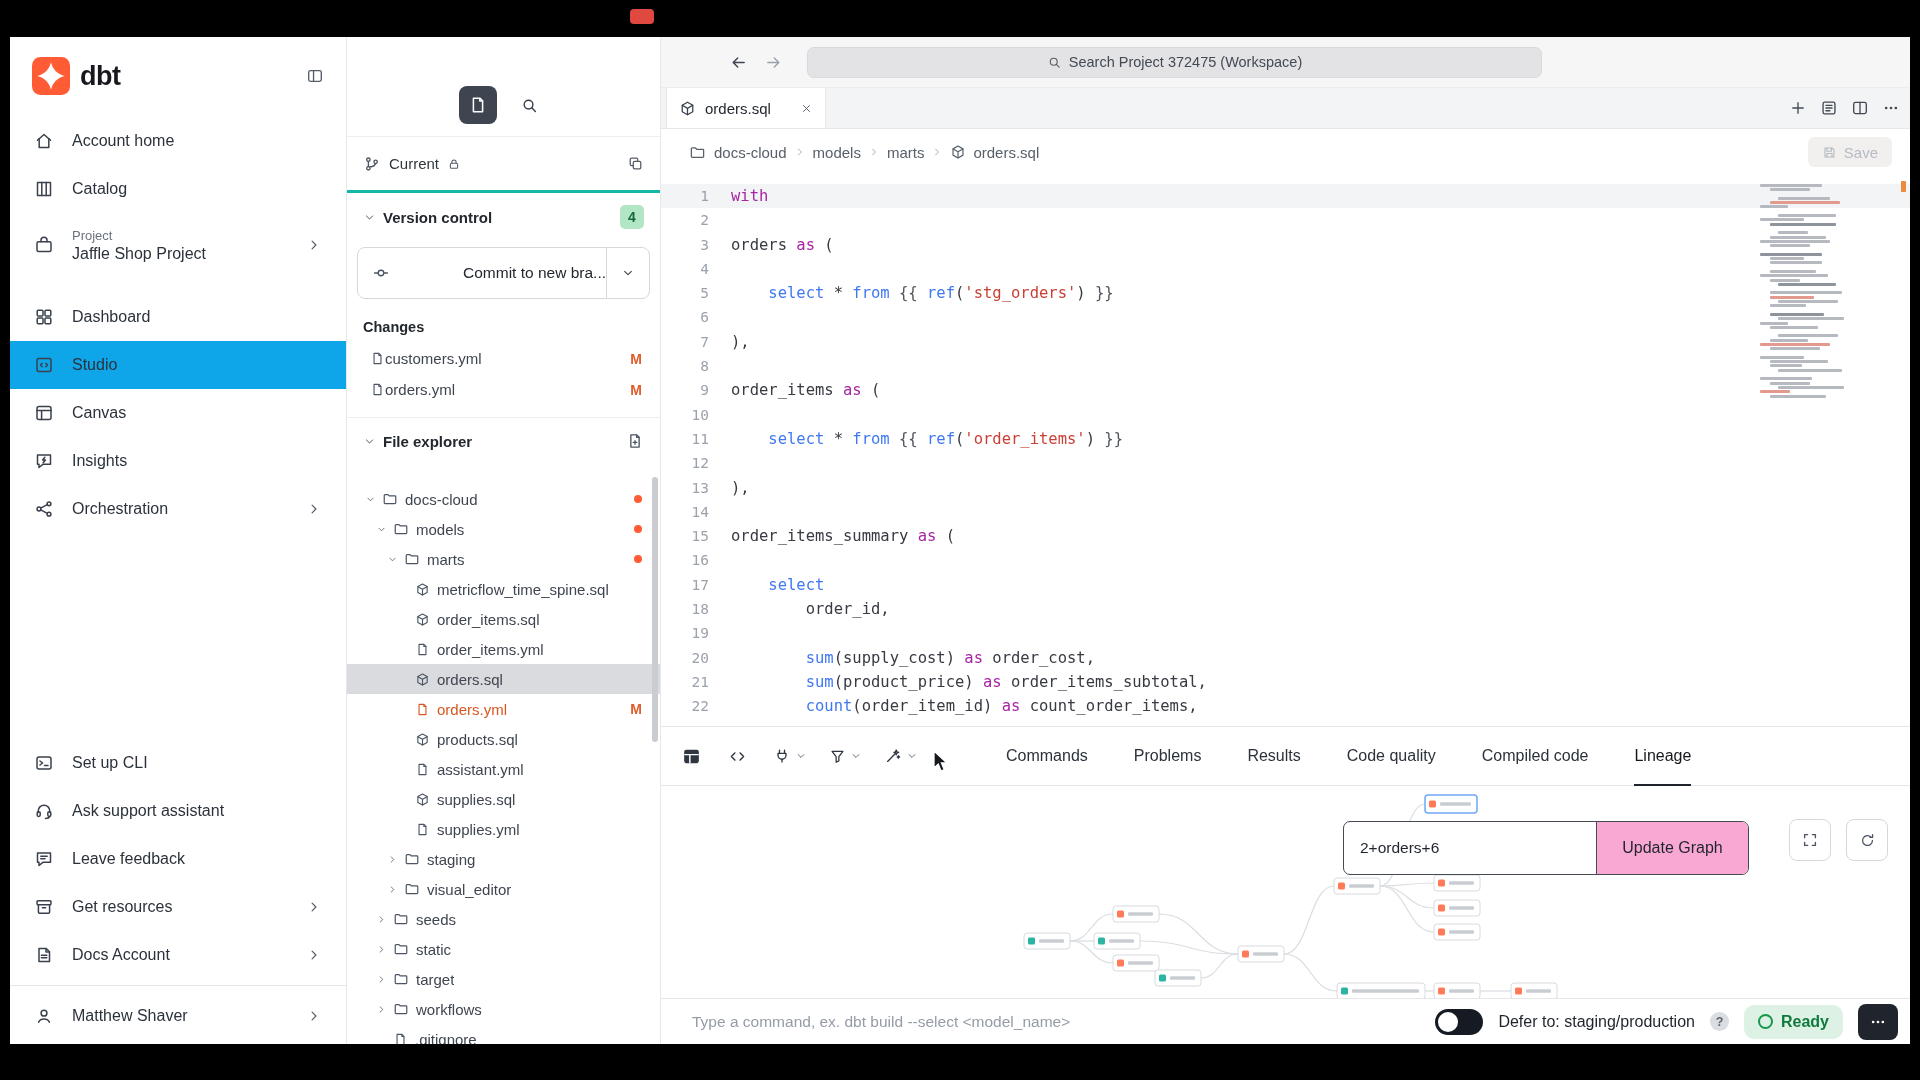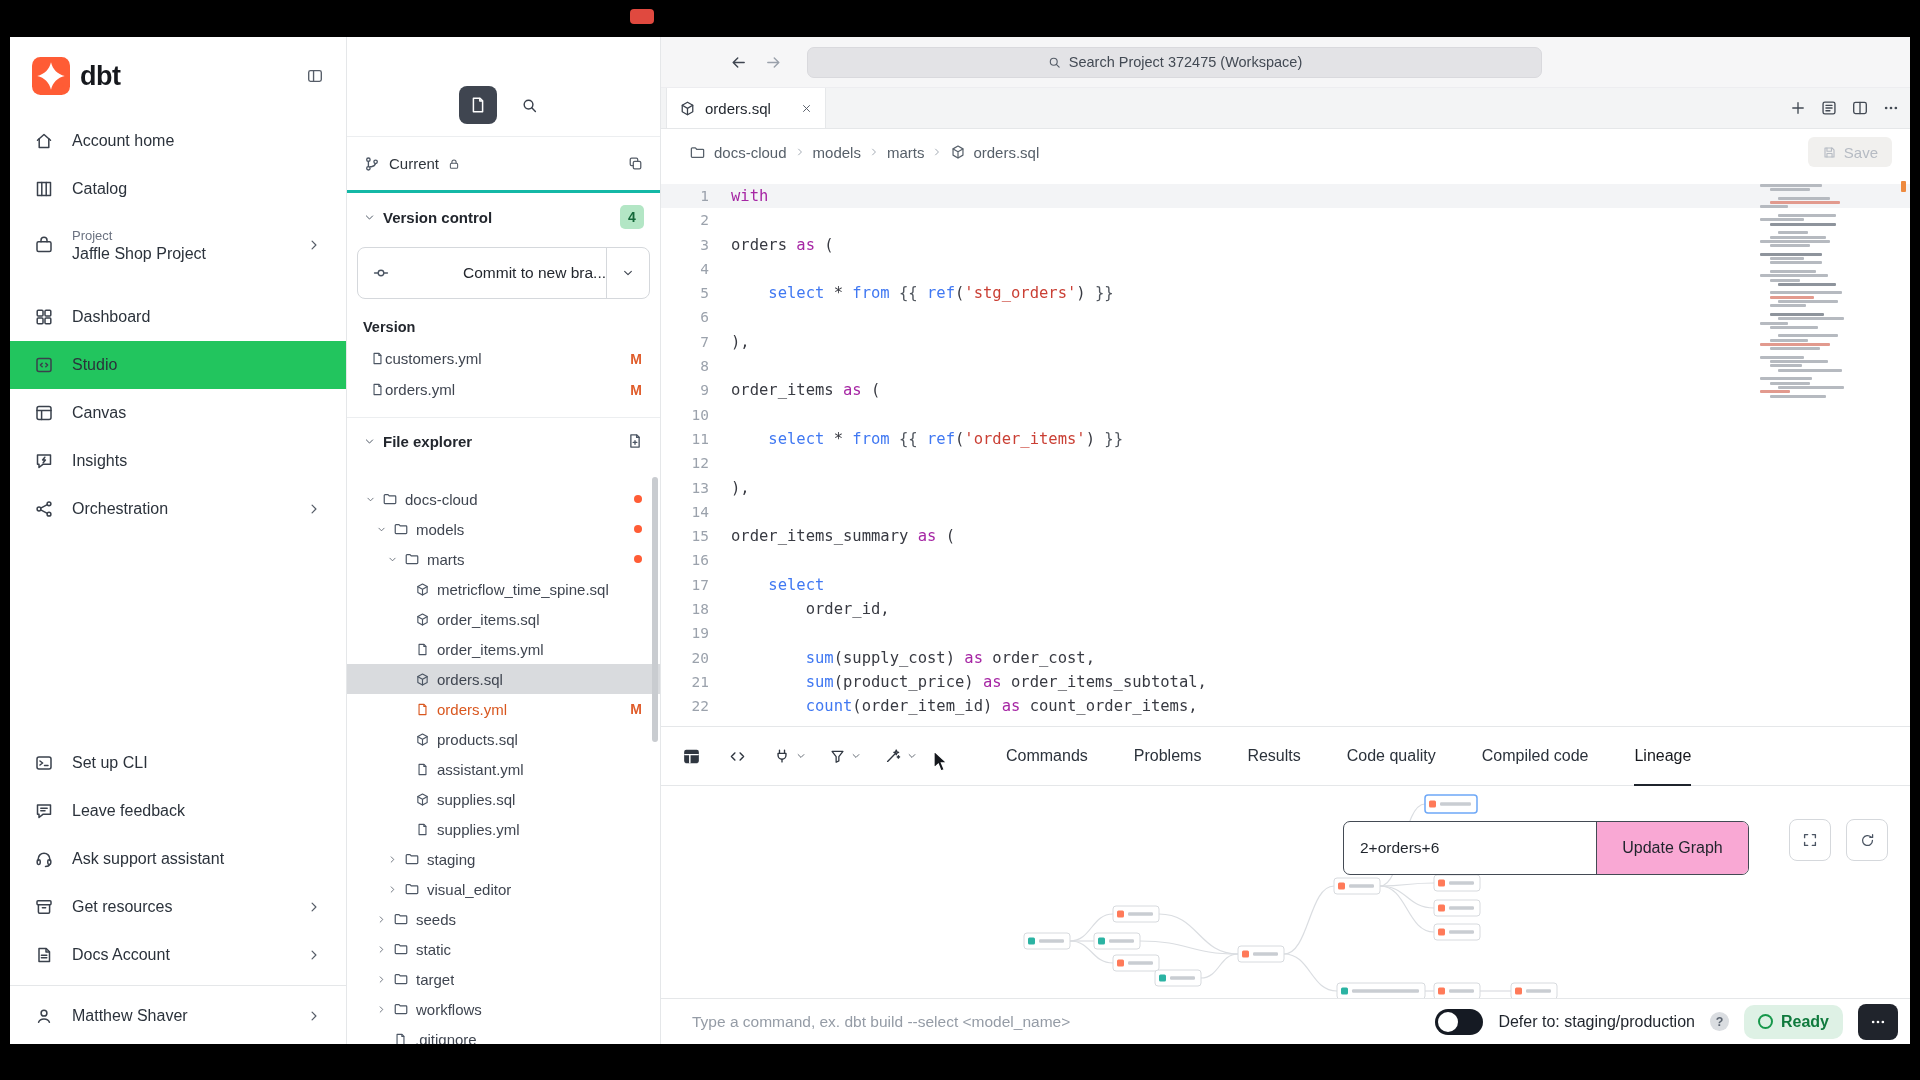--- a/index.html
+++ b/index.html
@@ -10,21 +10,21 @@
 
   
   .sidebar{position:absolute;left:10px;top:37px;width:337px;height:1007px;background:#fff;border-right:1px solid #e5e7e9;z-index:3}
   .sb-head{height:78px;display:flex;align-items:center;padding:0 22px}
   .logo-text{font-size:27px;font-weight:700;color:#16181d;margin-left:10px;letter-spacing:-.5px}
   .collapse{margin-left:auto;color:#565d68;display:flex}
   .nav{position:absolute;top:80px;left:0;right:0}
   .nav-footer{position:absolute;bottom:4px;left:0;right:0}
   .nav-item{display:flex;align-items:center;height:48px;padding:0 24px;color:#2b323b;font-size:16px;cursor:pointer}
   .nav-item .ic{width:20px;height:20px;margin-right:18px;color:#3a414c;flex:none;display:flex}
-  .nav-item.selected{background:#22c55e}
+  .nav-item.selected{background:#0ea5e9}
   .nav-item .chev{margin-left:auto;color:#565d68;display:flex}
   .nav-item.project{height:64px;margin-bottom:16px}
   .nav-text{display:flex;flex-direction:column;justify-content:center}
   .nav-sub{font-size:13px;color:#6b7280;margin-bottom:2px}
   .sb-divider{height:1px;background:#e5e7e9;margin:6px 0}
 
   
   .explorer{position:absolute;left:347px;top:37px;width:314px;height:1007px;background:#fff;border-right:1px solid #e5e7e9;z-index:3;overflow:hidden}
   .exp-toolbar{height:100px;display:flex;align-items:flex-end;justify-content:center;gap:14px;border-bottom:1px solid #eceef0;padding-bottom:12px}
   .tool-btn{width:38px;height:38px;border:none;background:transparent;border-radius:8px;display:flex;align-items:center;justify-content:center;color:#3a414c;cursor:pointer}
@@ -250,36 +250,36 @@
             <svg width="20" height="20" viewBox="0 0 20 20" fill="none" stroke="currentColor" stroke-width="1.5" stroke-linecap="round" stroke-linejoin="round">
               <rect x="3" y="4" width="14" height="12" rx="2"></rect>
               <path d="M6 8 L8.6 10 L6 12 M10.5 12.6 H14"></path>
             </svg>
           </span>
           <span>Set up CLI</span>
         </div>
         <div class="nav-item">
           <span class="ic">
             <svg width="20" height="20" viewBox="0 0 20 20" fill="none" stroke="currentColor" stroke-width="1.5" stroke-linecap="round" stroke-linejoin="round">
-              <path d="M3.5 4 H16.5 V13.2 H9.2 L5 16.5 V13.2 H3.5 Z"></path>
-              <path d="M6.8 7.2 H13.2 M6.8 9.8 H11"></path>
-            </svg>
-          </span>
-          <span>Leave feedback</span>
-        </div>
-        <div class="nav-item">
-          <span class="ic">
-            <svg width="20" height="20" viewBox="0 0 20 20" fill="none" stroke="currentColor" stroke-width="1.5" stroke-linecap="round" stroke-linejoin="round">
               <path d="M4.2 11.5 V10 a5.8 5.8 0 0 1 11.6 0 v1.5"></path>
               <rect x="3.2" y="10.8" width="3" height="4.6" rx="1.3"></rect>
               <rect x="13.8" y="10.8" width="3" height="4.6" rx="1.3"></rect>
               <path d="M15.8 15.4 a4.5 3 0 0 1 -4.3 2.1"></path>
             </svg>
           </span>
           <span>Ask support assistant</span>
+        </div>
+        <div class="nav-item">
+          <span class="ic">
+            <svg width="20" height="20" viewBox="0 0 20 20" fill="none" stroke="currentColor" stroke-width="1.5" stroke-linecap="round" stroke-linejoin="round">
+              <path d="M3.5 4 H16.5 V13.2 H9.2 L5 16.5 V13.2 H3.5 Z"></path>
+              <path d="M6.8 7.2 H13.2 M6.8 9.8 H11"></path>
+            </svg>
+          </span>
+          <span>Leave feedback</span>
         </div>
         <div class="nav-item">
           <span class="ic">
             <svg width="20" height="20" viewBox="0 0 20 20" fill="none" stroke="currentColor" stroke-width="1.5" stroke-linecap="round" stroke-linejoin="round">
               <rect x="3" y="3.8" width="14" height="4" rx="1"></rect>
               <path d="M4.4 7.8 V15 a1.2 1.2 0 0 0 1.2 1.2 h8.8 A1.2 1.2 0 0 0 15.6 15 V7.8"></path>
               <path d="M8.4 10.8 H11.6"></path>
             </svg>
           </span>
           <span>Get resources</span>
@@ -377,21 +377,21 @@
           </svg>
         </span>
       <span class="commit-label">Commit to new bra...</span>
       <span class="commit-sep"></span>
       <span class="commit-chev" id="ic-commit-chev">
           <svg width="14" height="14" viewBox="0 0 20 20" fill="none" stroke="currentColor" stroke-width="1.5" stroke-linecap="round" stroke-linejoin="round">
             <path d="M5.2 7.6 L10 12.4 L14.8 7.6"></path>
           </svg>
         </span>
     </div>
-    <div class="changes-label">Version</div>
+    <div class="changes-label">Changes</div>
     <div id="changes-list">
         <div class="change-row">
           <span class="exp-ic">
             <svg width="15" height="15" viewBox="0 0 20 20" fill="none" stroke="currentColor" stroke-width="1.5" stroke-linecap="round" stroke-linejoin="round">
               <path d="M5.4 3.2 H12 L14.6 5.8 V16.8 H5.4 Z"></path>
               <path d="M11.8 3.4 V6 h2.6"></path>
             </svg>
           </span>
           <span class="change-name">customers.yml</span>
           <span class="m-badge">M</span>

